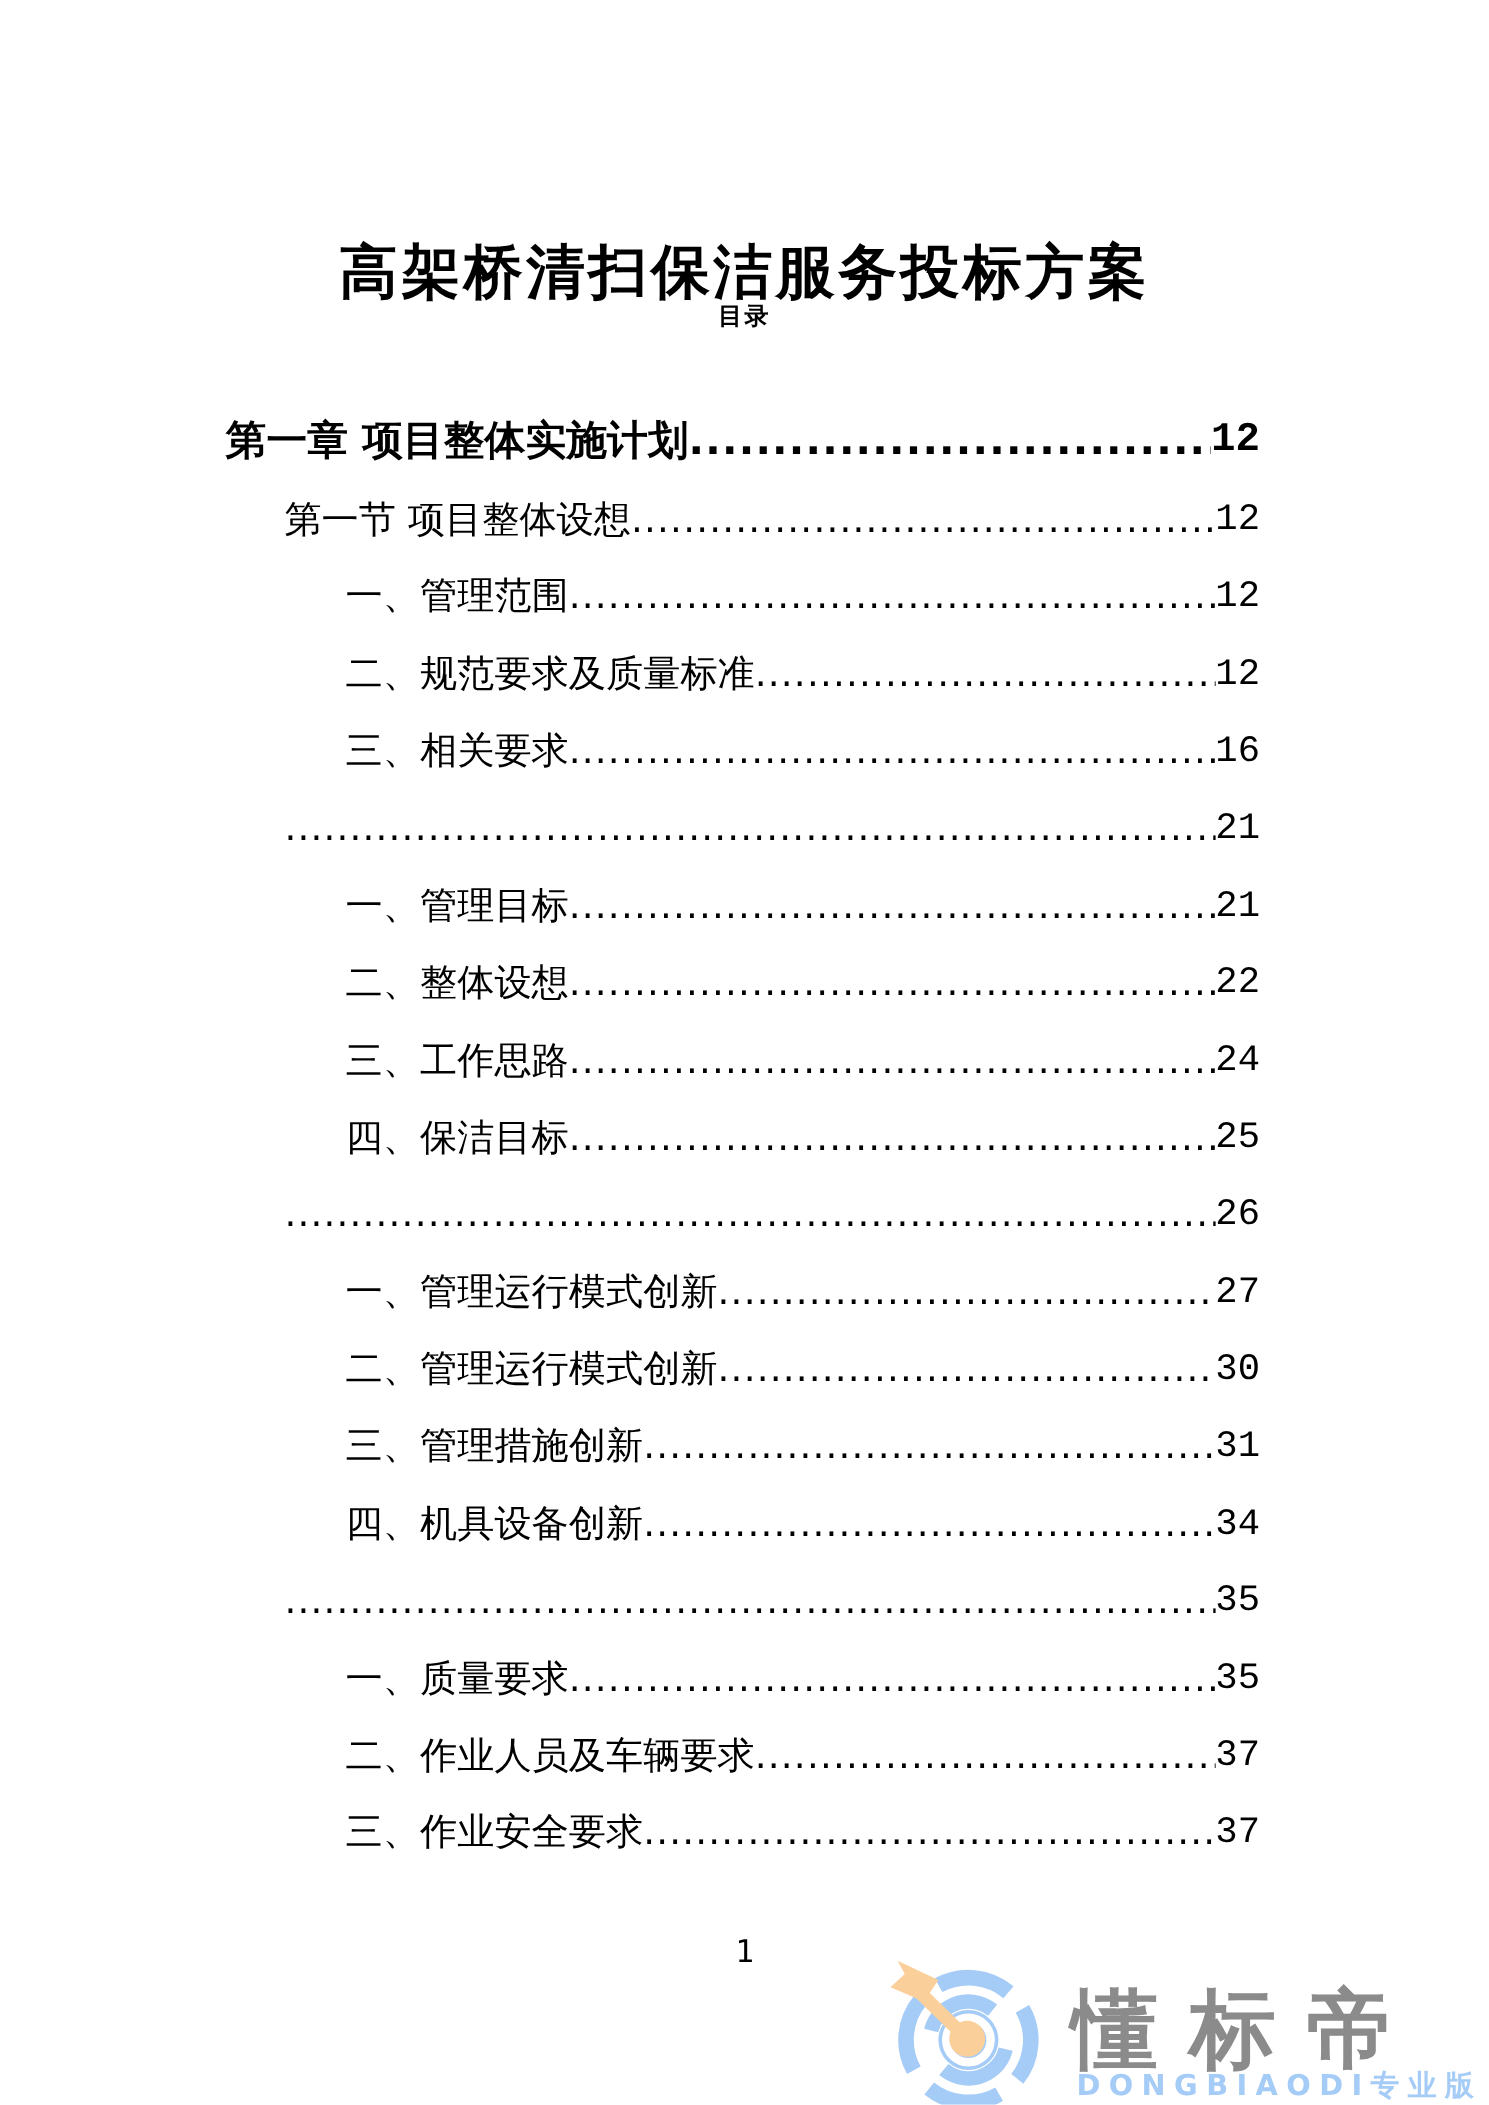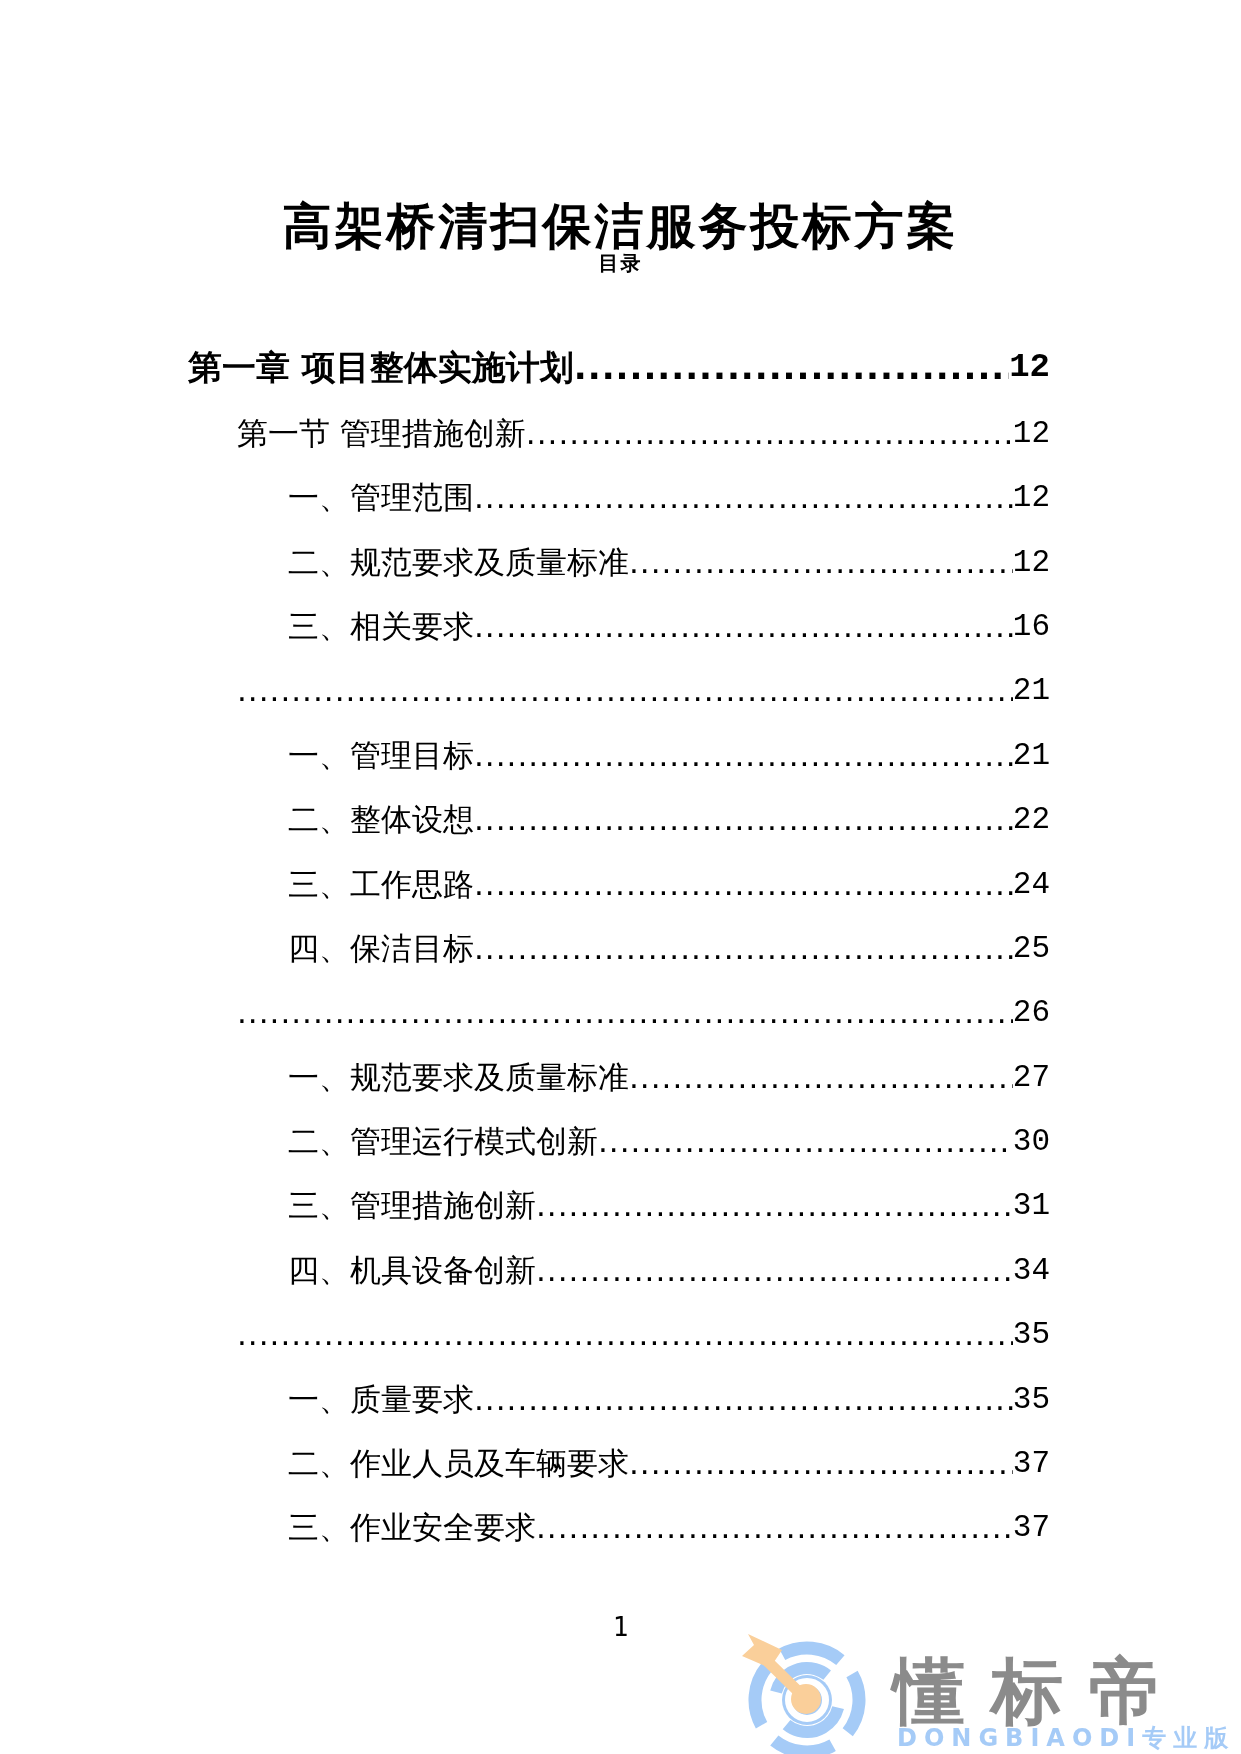--- a/index.html
+++ b/index.html
@@ -75,21 +75,21 @@
 
   <div class="toc-heading">目录</div>
 
   <div class="toc">
       <div class="toc-row lvl1">
         <span class="toc-label">第一章 项目整体实施计划</span>
         <span class="dots">........................................................................................................................</span>
         <span class="toc-page">12</span>
       </div>
       <div class="toc-row lvl2">
-        <span class="toc-label">第一节 管理措施创新</span>
+        <span class="toc-label">第一节 项目整体设想</span>
         <span class="dots">........................................................................................................................</span>
         <span class="toc-page">12</span>
       </div>
       <div class="toc-row lvl3">
         <span class="toc-label">一、管理范围</span>
         <span class="dots">........................................................................................................................</span>
         <span class="toc-page">12</span>
       </div>
       <div class="toc-row lvl3">
         <span class="toc-label">二、规范要求及质量标准</span>
@@ -123,21 +123,21 @@
       <div class="toc-row lvl3">
         <span class="toc-label">四、保洁目标</span>
         <span class="dots">........................................................................................................................</span>
         <span class="toc-page">25</span>
       </div>
       <div class="toc-row lvl2">
         <span class="dots">........................................................................................................................</span>
         <span class="toc-page">26</span>
       </div>
       <div class="toc-row lvl3">
-        <span class="toc-label">一、规范要求及质量标准</span>
+        <span class="toc-label">一、管理运行模式创新</span>
         <span class="dots">........................................................................................................................</span>
         <span class="toc-page">27</span>
       </div>
       <div class="toc-row lvl3">
         <span class="toc-label">二、管理运行模式创新</span>
         <span class="dots">........................................................................................................................</span>
         <span class="toc-page">30</span>
       </div>
       <div class="toc-row lvl3">
         <span class="toc-label">三、管理措施创新</span>

